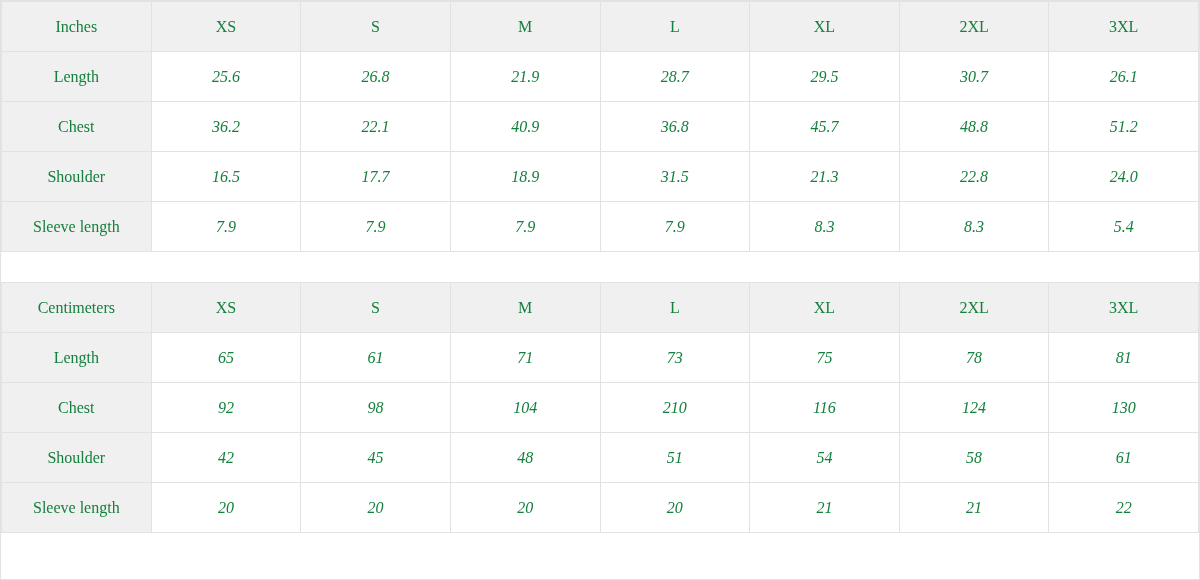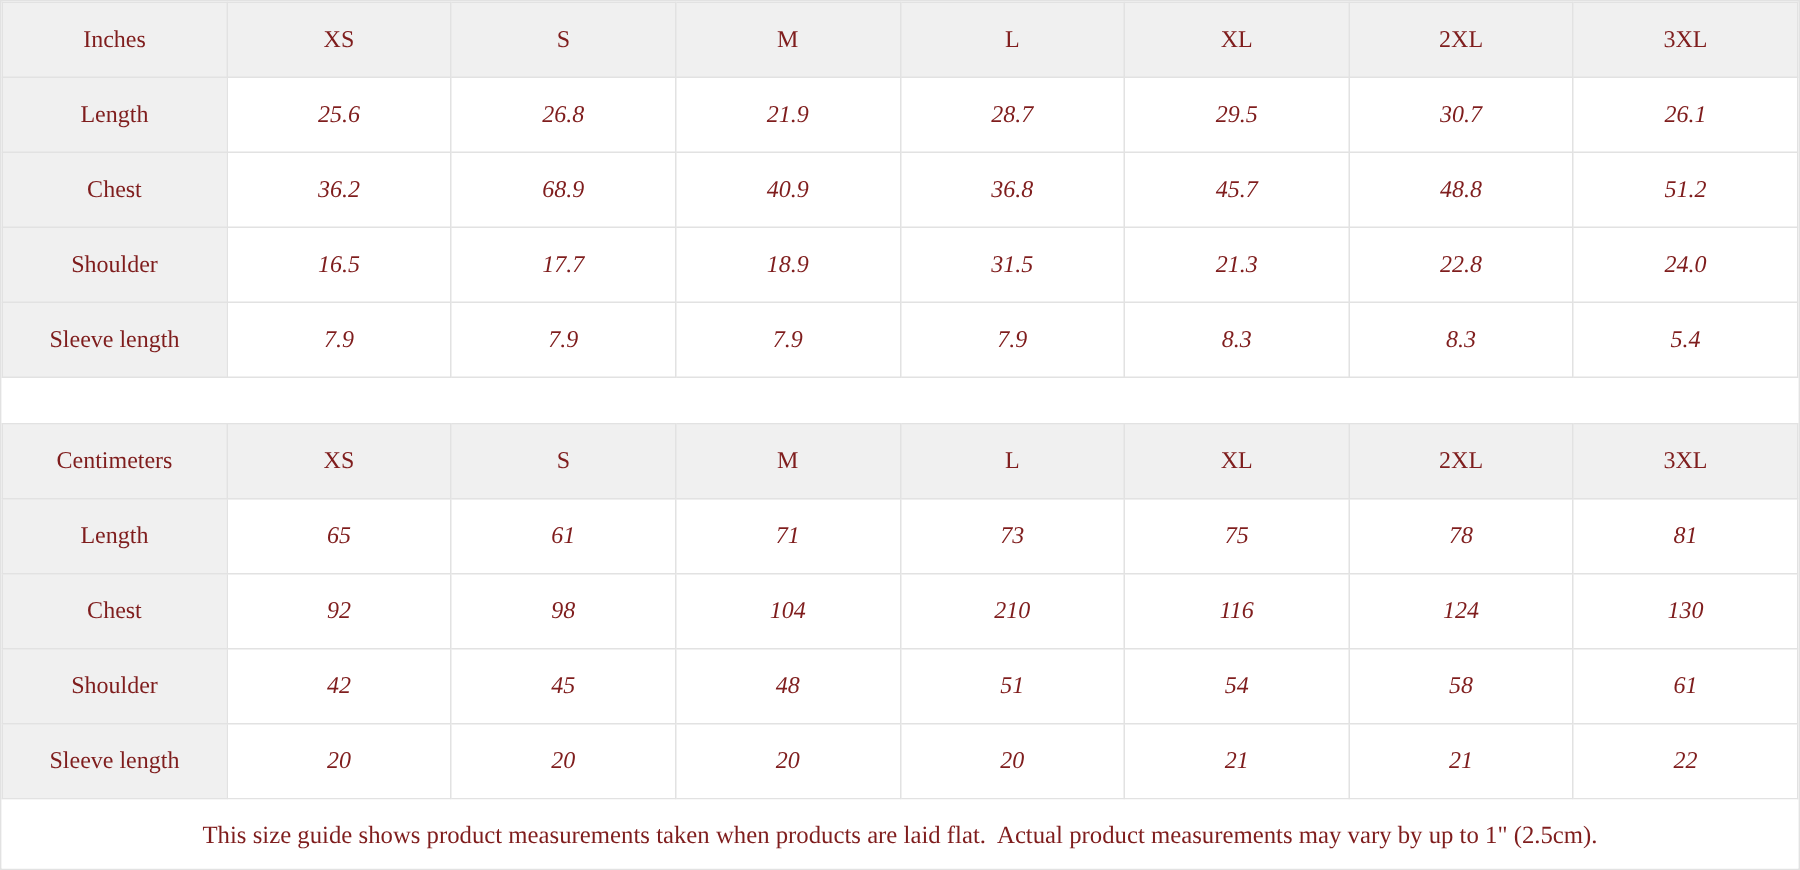--- a/index.html
+++ b/index.html
@@ -8,21 +8,21 @@
     background: #ffffff;
   }
   .page {
     width: 1200px;
     height: 580px;
     box-sizing: border-box;
     background: #ffffff;
     border: 1px solid #e2e2e2;
     overflow: hidden;
     font-family: "Liberation Serif", "DejaVu Serif", serif;
-    color: #7f1d1d;
+    color: #15803d;
   }
   table.size-table {
     width: 100%;
     border-collapse: collapse;
     table-layout: fixed;
     font-size: 16px;
   }
   table.size-table th,
   table.size-table td {
     border: 1px solid #e2e2e2;
@@ -79,21 +79,21 @@
         <td>26.8</td>
         <td>21.9</td>
         <td>28.7</td>
         <td>29.5</td>
         <td>30.7</td>
         <td>26.1</td>
       </tr>
       <tr>
         <th>Chest</th>
         <td>36.2</td>
-        <td>68.9</td>
+        <td>22.1</td>
         <td>40.9</td>
         <td>36.8</td>
         <td>45.7</td>
         <td>48.8</td>
         <td>51.2</td>
       </tr>
       <tr>
         <th>Shoulder</th>
         <td>16.5</td>
         <td>17.7</td>
@@ -168,15 +168,14 @@
         <td>20</td>
         <td>20</td>
         <td>20</td>
         <td>21</td>
         <td>21</td>
         <td>22</td>
       </tr>
     </tbody>
   </table>
 
-  <div class="footer-note">This size guide shows product measurements taken when products are laid flat.  Actual product measurements may vary by up to 1" (2.5cm).</div>
 
 </div>
 
 </body></html>

